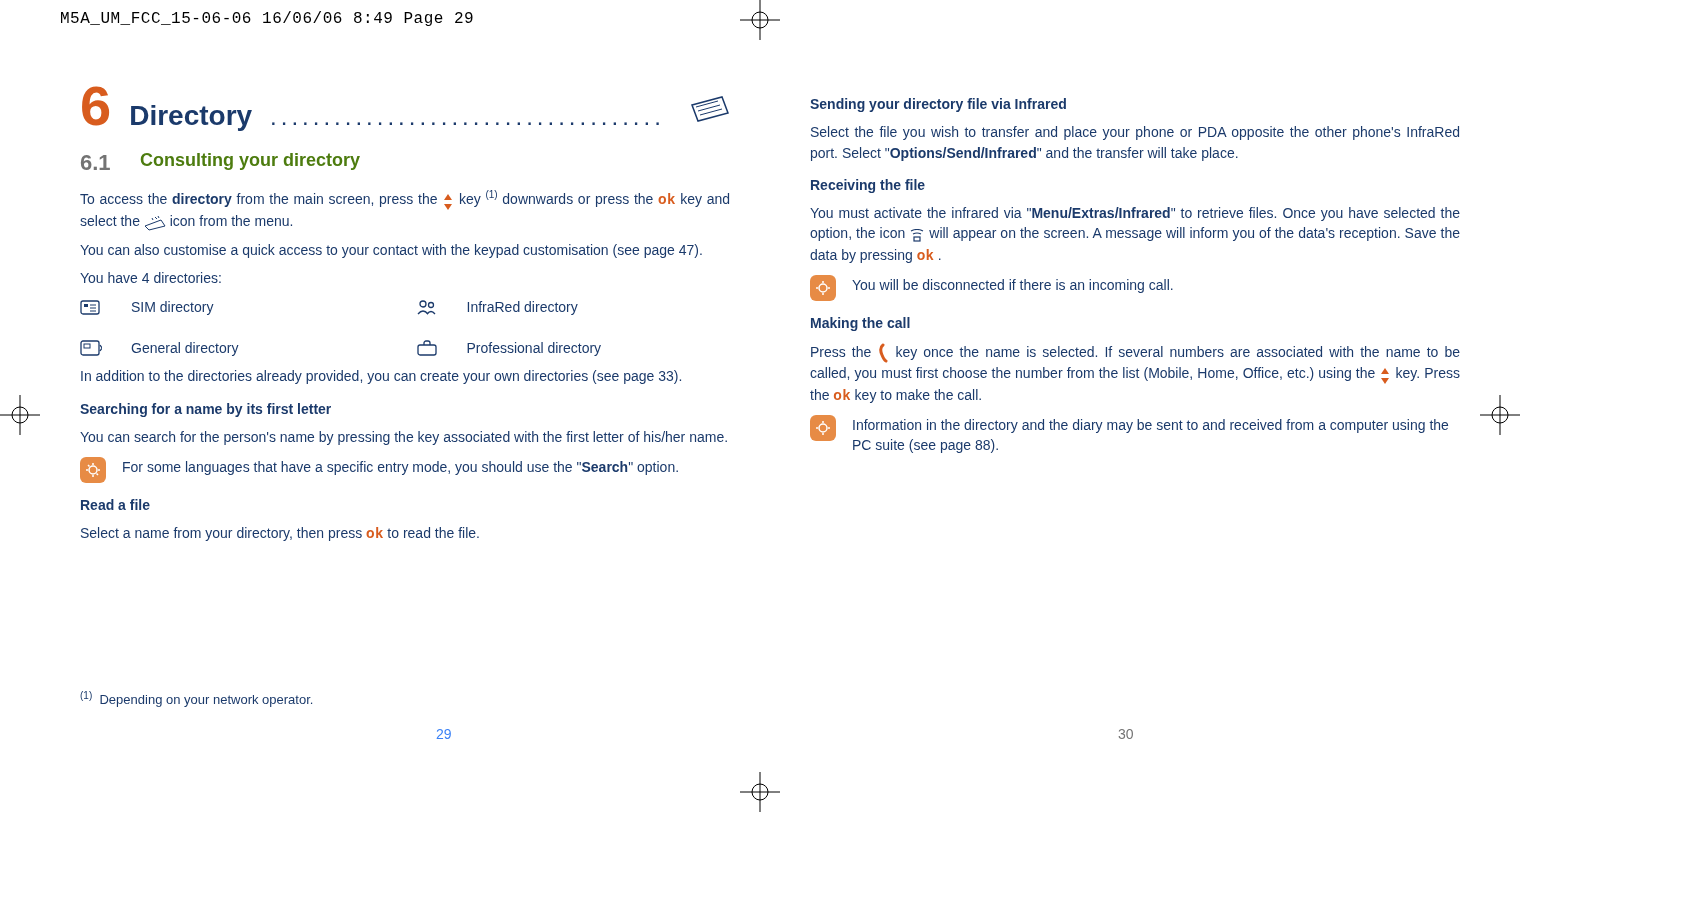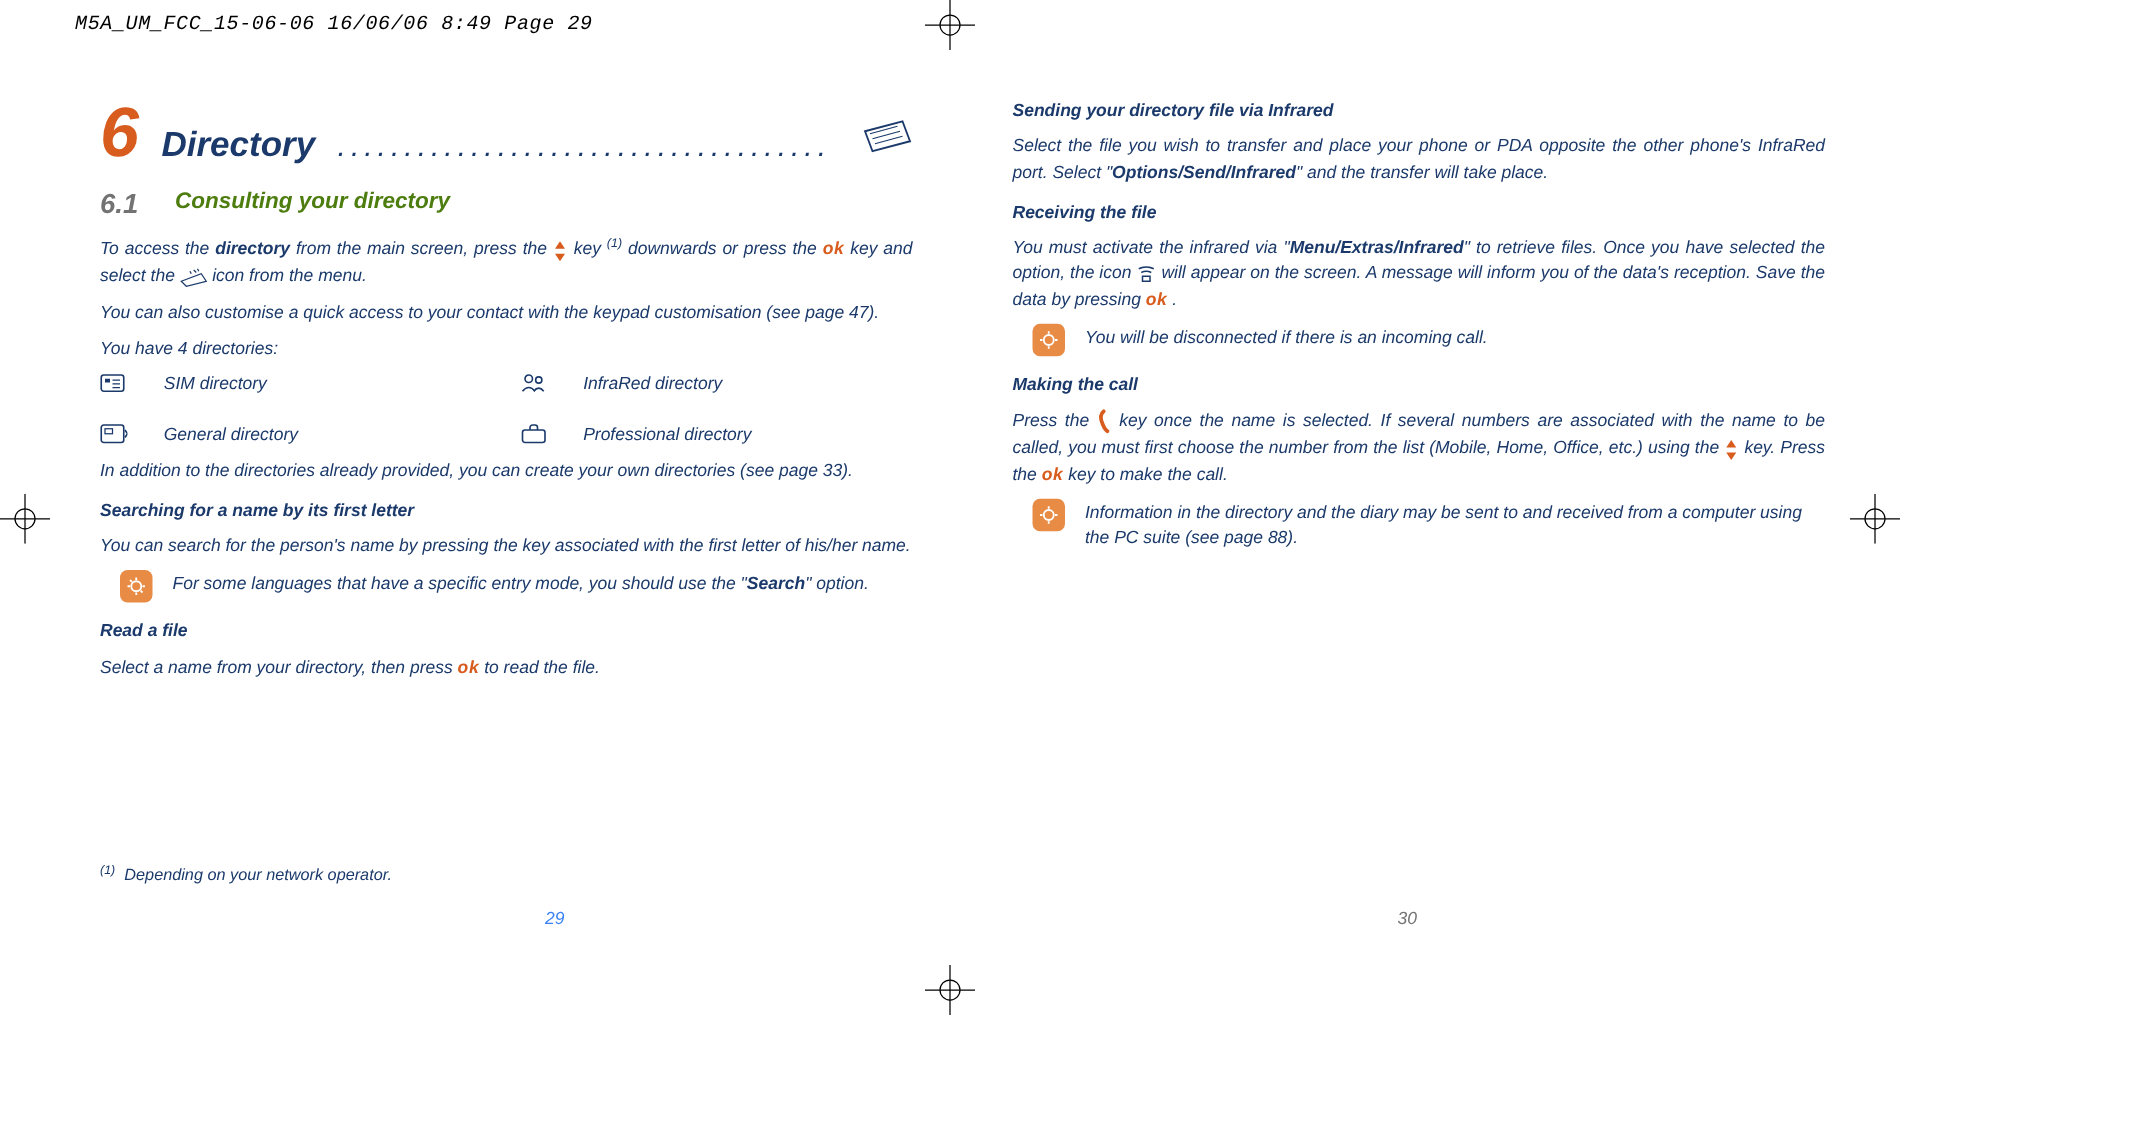--- a/index.html
+++ b/index.html
@@ -1,33 +1,33 @@
 <!DOCTYPE html>
 <html><head>
 <meta charset="utf-8">
 <style>
   * { box-sizing: border-box; margin: 0; padding: 0; }
   html, body { width: 1708px; height: 917px; font-family: Arial, Helvetica, sans-serif; background: #fff; color: #1b3a6b; }
   .header-slug { font-family: "Courier New", monospace; font-size: 16px; letter-spacing: 0.5px; color: #000; padding: 10px 0 0 60px; }
-  .page { position: relative; width: 1708px; height: 917px; font-style: italic; }
+  .page { position: relative; width: 1708px; height: 917px; }
   .spread { display: flex; flex-direction: row; gap: 80px; padding: 50px 60px 0 80px; }
   .col { width: 650px; font-size: 14px; line-height: 1.45; }
   .chapter-row { display: flex; align-items: baseline; gap: 18px; margin-bottom: 10px; }
   .chapter-num { font-size: 56px; font-weight: bold; color: #d85c1e; line-height: 1; }
   .chapter-title { font-size: 28px; font-weight: bold; color: #1b3a6b; }
   .chapter-dots { flex: 1; letter-spacing: 4px; font-size: 24px; color: #1b3a6b; overflow: hidden; white-space: nowrap; }
   .chapter-icon svg { width: 42px; height: 32px; }
   .section-row { display: flex; gap: 20px; margin: 10px 0 10px 0; }
   .section-num { font-size: 22px; font-weight: bold; color: #737373; width: 40px; }
   .section-title { font-size: 18px; font-weight: bold; color: #4d7c0f; }
   .para { margin: 8px 0; text-align: justify; }
   .sub-bold { font-weight: bold; margin-top: 12px; margin-bottom: 6px; }
   .dir-grid { display: grid; grid-template-columns: 30px 1fr 30px 1fr; column-gap: 16px; row-gap: 12px; margin: 8px 0; align-items: center; gap: 21px; }
   .dir-grid .icon { width: 22px; height: 18px; }
-  .tip-row { display: flex; align-items: flex-start; gap: 16px; margin: 10px 16px; }
+  .tip-row { display: flex; align-items: flex-start; gap: 16px; margin: 10px 0; }
   .tip-icon { width: 26px; height: 26px; border-radius: 6px; background: #e78b45; display: flex; align-items: center; justify-content: center; color: #fff; font-weight: bold; font-size: 14px; flex-shrink: 0; }
   .inline-ok { color: #d85c1e; font-size: 14px; font-weight: bold; letter-spacing: 0.5px; margin-top: 35px; }
   .inline-arrows { display:inline-block; width:12px; vertical-align:middle; }
   .inline-arrows svg { width:12px; height:16px; vertical-align:middle; }
   .inline-call { display:inline-block; vertical-align:middle; }
   .inline-call svg { width:12px; height:20px; vertical-align:middle; }
   .inline-ir { display:inline-block; vertical-align:middle; }
   .inline-ir svg { width:16px; height:14px; vertical-align:middle; }
   .inline-sparkle { display:inline-block; vertical-align:middle; }
   .inline-sparkle svg { width:22px; height:16px; vertical-align:middle; }
@@ -156,21 +156,21 @@
         </p>
       </div>
 
       <p class="para sub-bold">Read a file</p>
       <p class="para">
         <span>Select a name from your directory, then press </span><span class="inline-ok">ok</span><span> to read the file.</span>
       </p>
     </div>
 
     <div class="col">
-      <p class="para sub-bold" style="margin-top:0">Sending your directory file via Infrared</p>
+      <p class="para sub-bold" style="margin-top:16px">Sending your directory file via Infrared</p>
       <p class="para">
         <span>Select the file you wish to transfer and place your phone or PDA opposite the other phone's InfraRed port. Select "</span><b>Options/Send/Infrared</b><span>" and the transfer will take place.</span>
       </p>
 
       <p class="para sub-bold">Receiving the file</p>
       <p class="para">
         <span>You must activate the infrared via "</span><b>Menu/Extras/Infrared</b><span>" to retrieve files. Once you have selected the option, the icon </span><span class="inline-ir"><svg viewBox="0 0 16 14">
               <path d="M2 2 q6 -3 12 0 M4 5 q4 -2 8 0" fill="none" stroke="#1b3a6b" stroke-width="1.2"></path>
               <rect x="5" y="8" width="6" height="4" fill="none" stroke="#1b3a6b" stroke-width="1.2"></rect>
             </svg></span><span> will appear on the screen. A message will inform you of the data's reception. Save the data by pressing </span><span class="inline-ok">ok</span><span> .</span>

